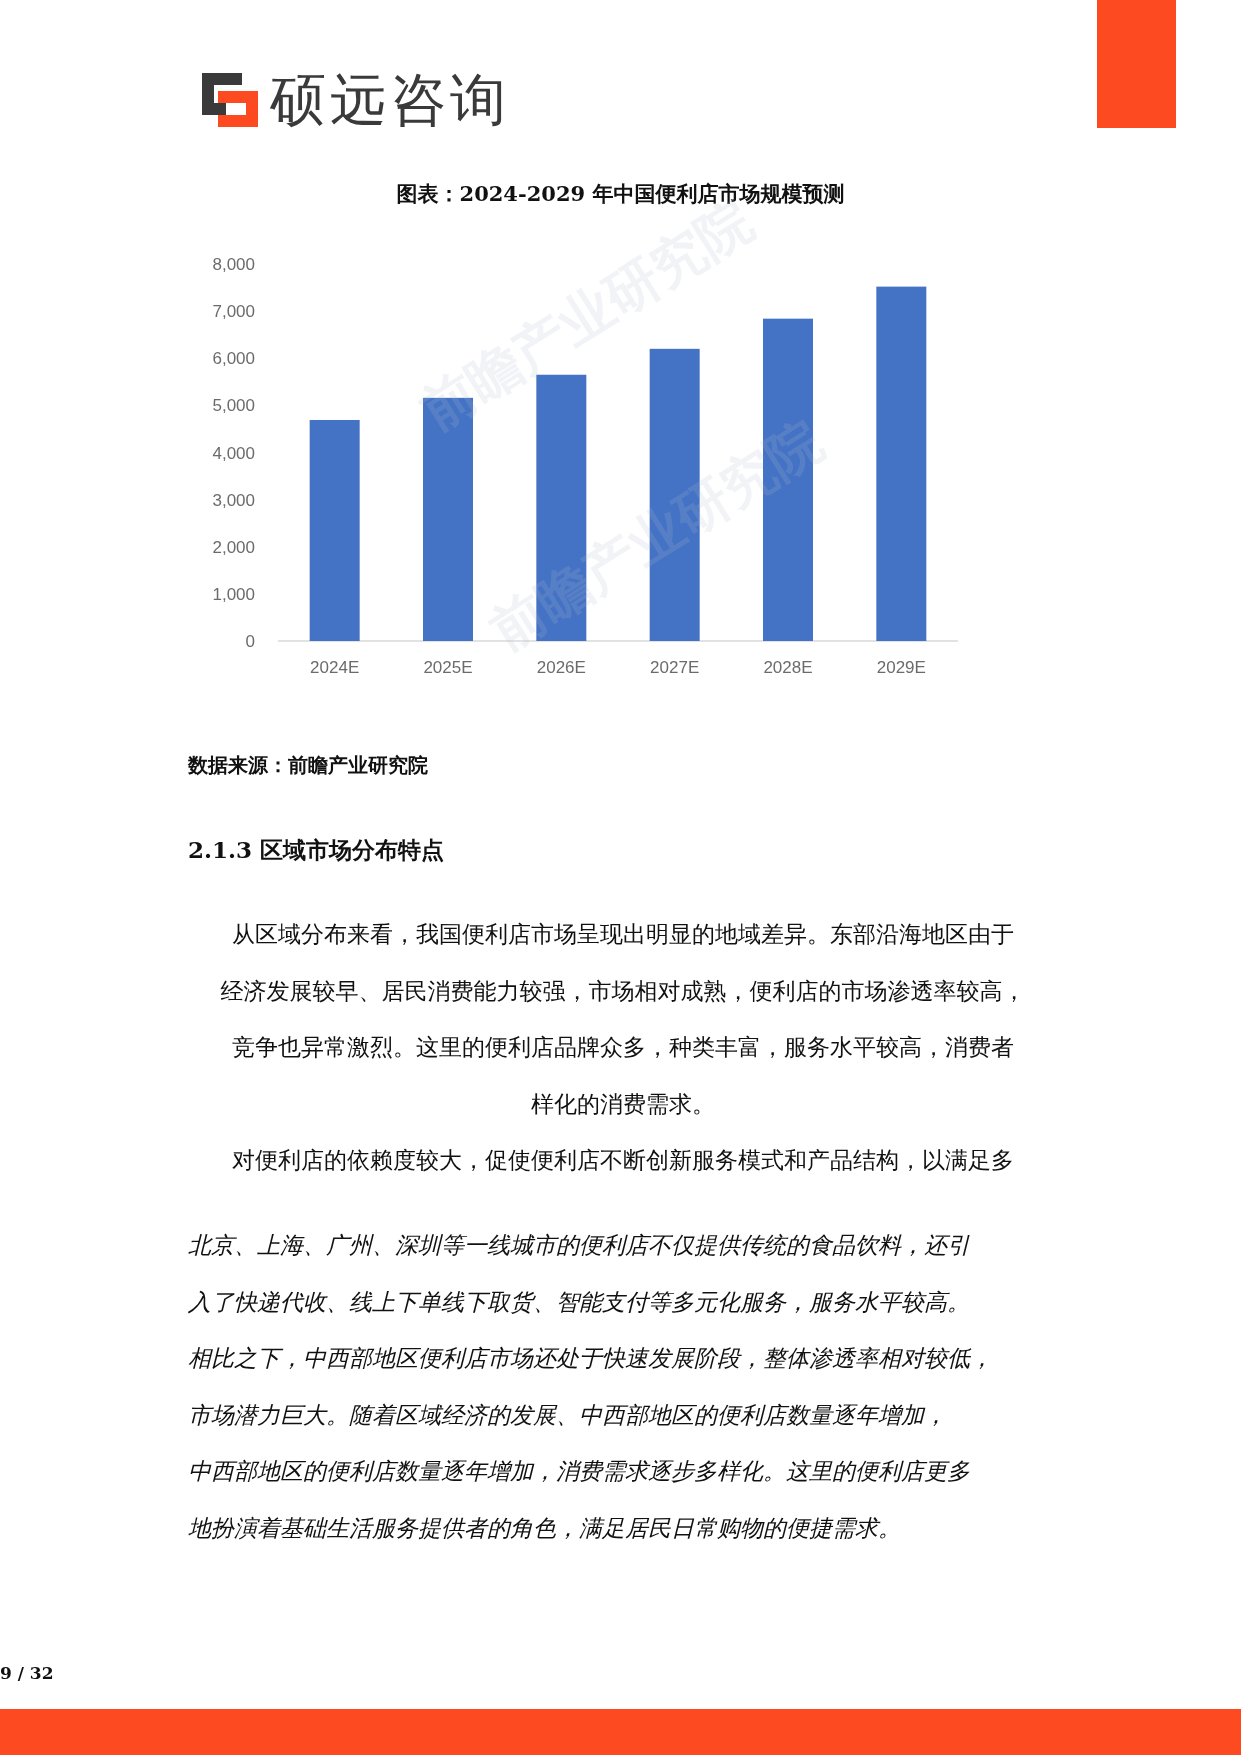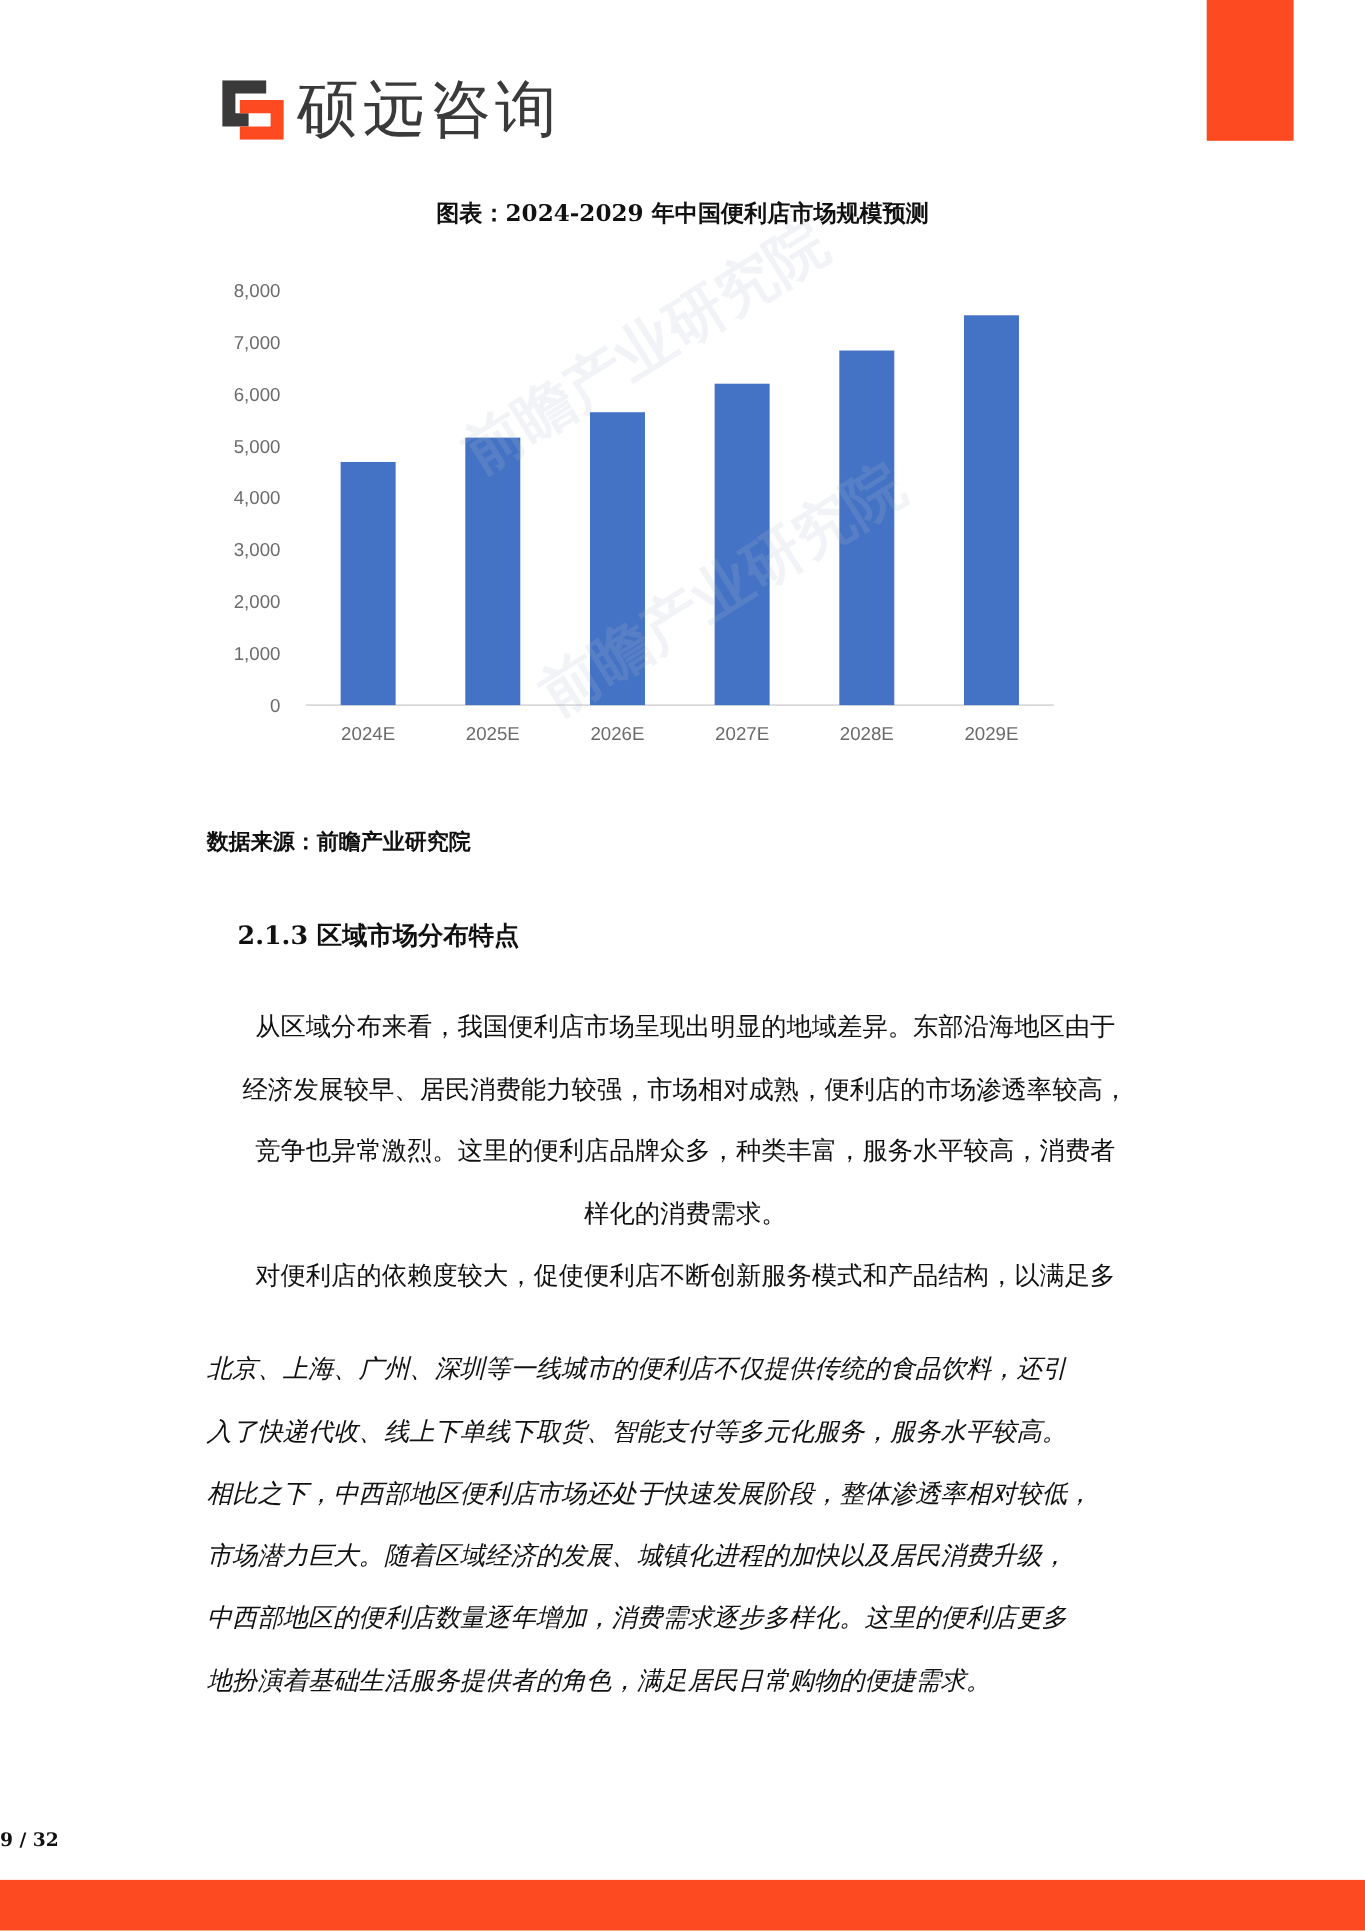--- a/index.html
+++ b/index.html
@@ -10,21 +10,21 @@
   .logo { position: absolute; left: 202px; top: 70px; height: 60px; display: flex; align-items: center; text-align: right; }
   .logo-mark { width: 56px; height: 54px; position: relative; margin-right: 12px; }
   .logo-text { font-size: 56px; color: #3a3a3a; letter-spacing: 4px; line-height: 60px; font-family: "DejaVu Sans", sans-serif; }
   .fig-title { position: absolute; left: 0; width: 1241px; top: 180px; text-align: center;
                font-size: 21px; font-weight: bold; font-family: "DejaVu Serif", "Liberation Serif", serif; }
   .chart { position: absolute; left: 188px; top: 240px; width: 780px; height: 450px; }
   .watermark { position: absolute; color: rgba(180,190,210,0.18); font-size: 54px; font-weight: bold;
                transform: rotate(-32deg); white-space: nowrap; pointer-events: none; }
   .source { position: absolute; left: 188px; top: 752px; font-size: 20px; font-weight: bold; }
   .heading { position: absolute; left: 188px; top: 835px; font-size: 23px; font-weight: bold;
-             font-family: "DejaVu Serif", "Liberation Serif", serif; margin-left: 28px; }
+             font-family: "DejaVu Serif", "Liberation Serif", serif; }
   .para { position: absolute; left: 188px; width: 870px; font-size: 23px; line-height: 56.5px; color: #111; }
   .para p { margin: 0; white-space: nowrap; }
   .page-num { position: absolute; left: 0; width: 1241px; top: 1663px; text-align: left; font-size: 17px;
               font-weight: bold; font-family: "DejaVu Serif", "Liberation Serif", serif; }
 </style>
 </head>
 <body>
 
 <div class="corner-tab"></div>
 
@@ -78,20 +78,20 @@
   <p>经济发展较早、居民消费能力较强，市场相对成熟，便利店的市场渗透率较高，</p>
   <p>竞争也异常激烈。这里的便利店品牌众多，种类丰富，服务水平较高，消费者</p>
   <p>样化的消费需求。</p>
   <p>对便利店的依赖度较大，促使便利店不断创新服务模式和产品结构，以满足多</p>
 </div>
 
 <div class="para" style="top:1217px;font-style:italic;">
   <p>北京、上海、广州、深圳等一线城市的便利店不仅提供传统的食品饮料，还引</p>
   <p>入了快递代收、线上下单线下取货、智能支付等多元化服务，服务水平较高。</p>
   <p>相比之下，中西部地区便利店市场还处于快速发展阶段，整体渗透率相对较低，</p>
-  <p>市场潜力巨大。随着区域经济的发展、城镇化进程的加快以及居民消费升级，</p>
+  <p>市场潜力巨大。随着区域经济的发展、中西部地区的便利店数量逐年增加，</p>
   <p>中西部地区的便利店数量逐年增加，消费需求逐步多样化。这里的便利店更多</p>
   <p>地扮演着基础生活服务提供者的角色，满足居民日常购物的便捷需求。</p>
 </div>
 
 <div class="page-num">9 / 32</div>
 
 <div class="footer-bar"></div>
 
 </body></html>

